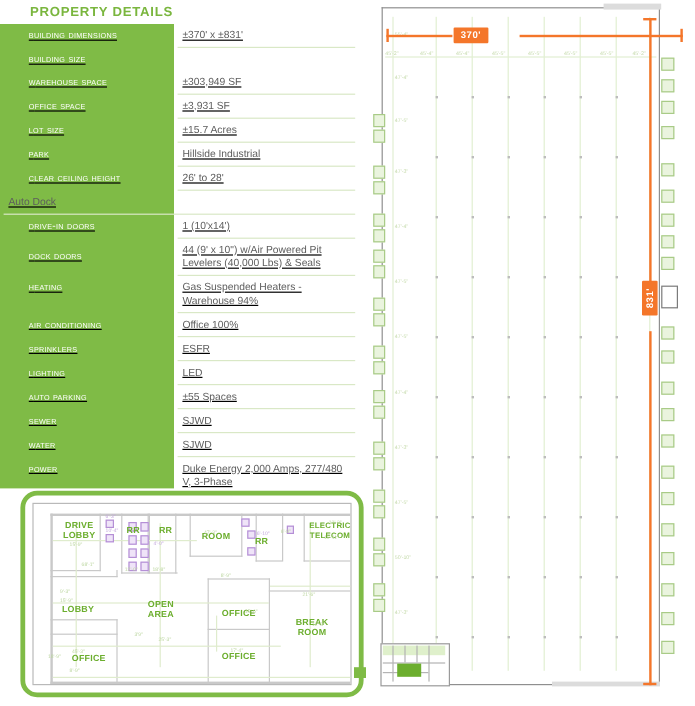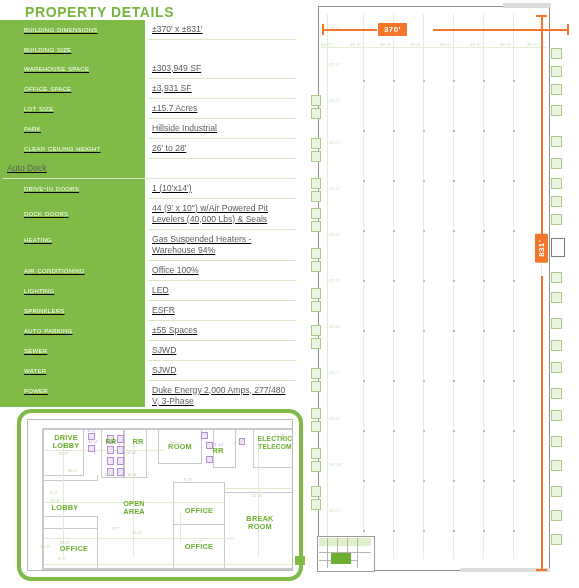--- a/index.html
+++ b/index.html
@@ -10,21 +10,21 @@
     overflow:hidden;
     position:relative;
   }
   #page{position:relative;width:579px;height:588px;overflow:hidden;}
 
   
   #left-panel{position:absolute;left:0;top:0;width:300px;height:588px;}
 
   #page-title{
     position:absolute;left:25px;top:4px;
-    font-size:14px;font-weight:bold;letter-spacing:.6px;
+    font-size:11px;font-weight:bold;letter-spacing:.6px;
     color:#7ab63e;
   }
 
   
   #label-column{
     position:absolute;left:0;top:20px;width:145px;height:387px;
     background:#7fbb46;
   }
 
   #spec-table{
@@ -176,26 +176,26 @@
         </div>
         <div class="spec-row">
           <div class="spec-label">Heating</div>
           <div class="spec-value">Gas Suspended Heaters  - Warehouse 94%</div>
         </div>
         <div class="spec-row">
           <div class="spec-label">Air Conditioning</div>
           <div class="spec-value">Office 100%</div>
         </div>
         <div class="spec-row">
+          <div class="spec-label">Sprinklers</div>
+          <div class="spec-value">ESFR</div>
+        </div>
+        <div class="spec-row">
           <div class="spec-label">Lighting</div>
           <div class="spec-value">LED</div>
-        </div>
-        <div class="spec-row">
-          <div class="spec-label">Sprinklers</div>
-          <div class="spec-value">ESFR</div>
         </div>
         <div class="spec-row">
           <div class="spec-label">Auto Parking</div>
           <div class="spec-value">±55 Spaces</div>
         </div>
         <div class="spec-row">
           <div class="spec-label">Sewer</div>
           <div class="spec-value">SJWD</div>
         </div>
         <div class="spec-row">

